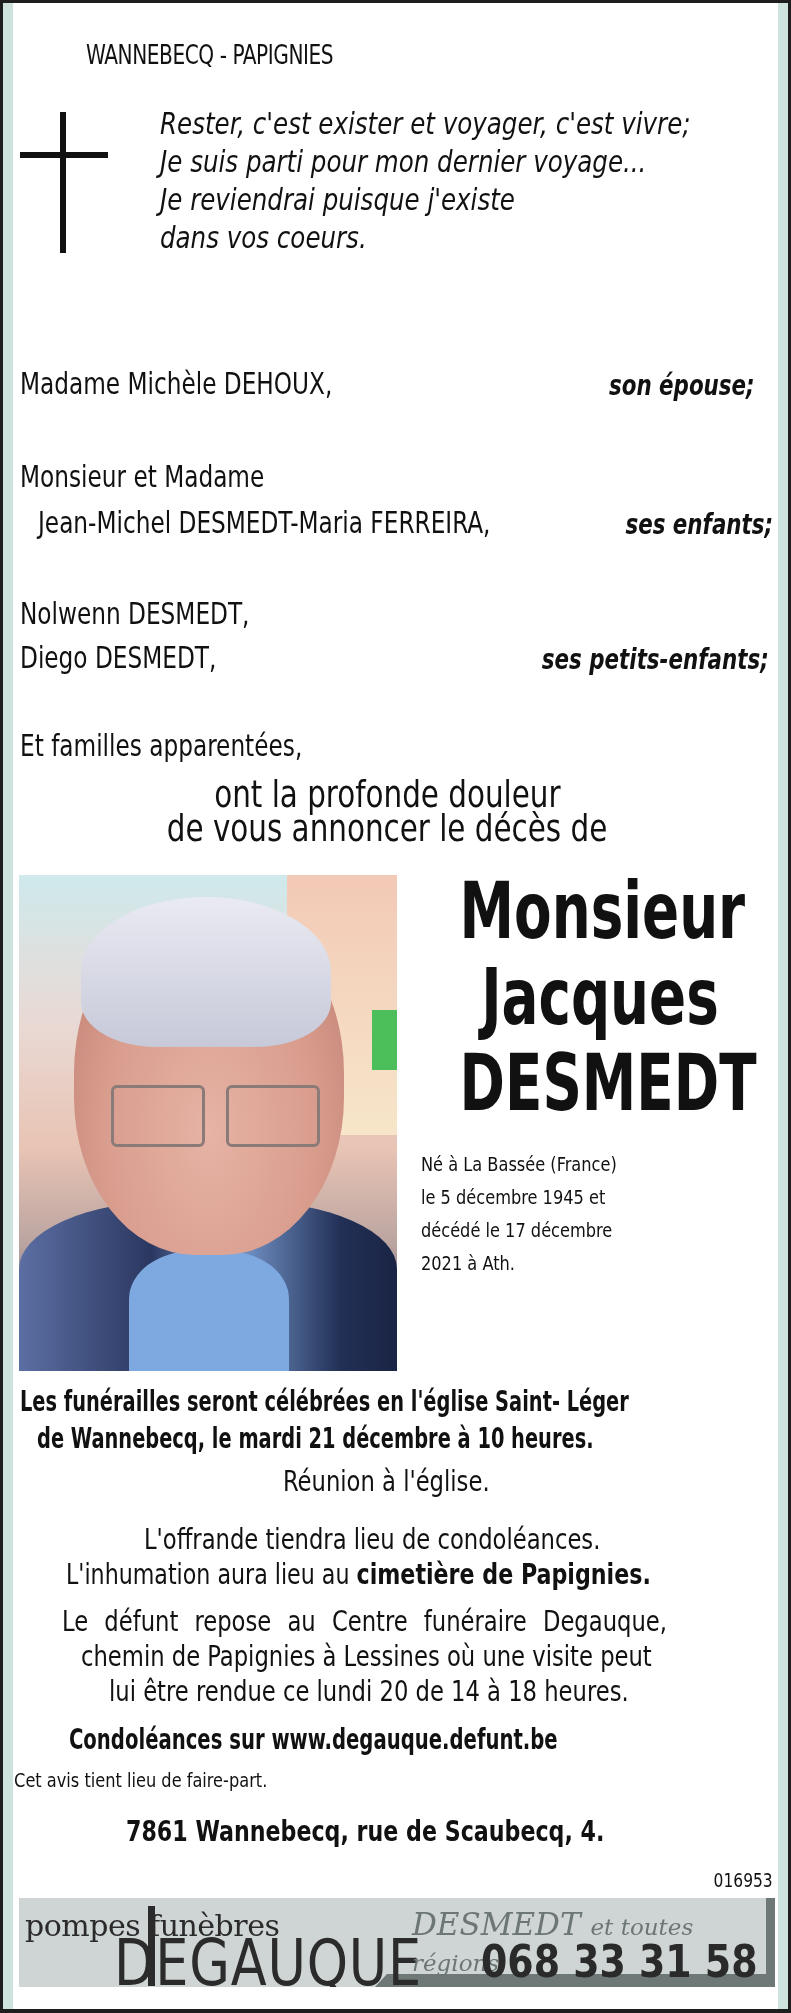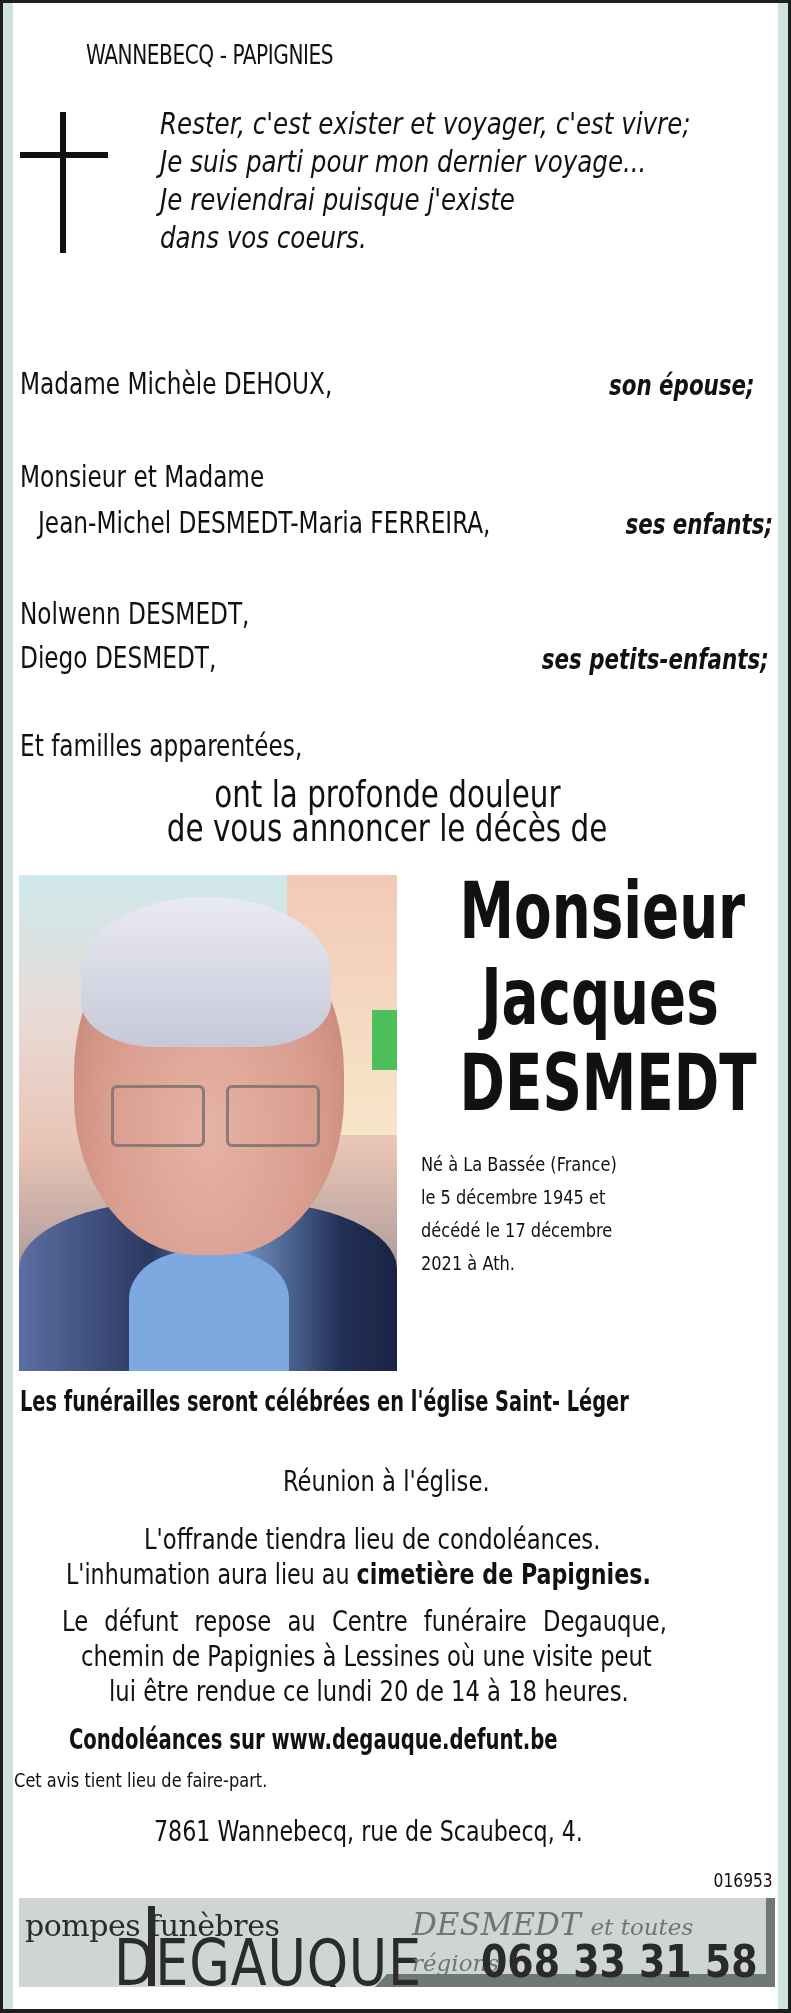--- a/index.html
+++ b/index.html
@@ -129,35 +129,36 @@
 
 <div class="abs born">
   <div>Né à La Bassée (France)</div>
   <div>le 5 décembre 1945 et</div>
   <div>décédé le 17 décembre</div>
   <div>2021 à Ath.</div>
 </div>
 
 <div class="abs para" style="top:1383px; font-weight:bold; line-height:37px;">
   <div><span class="sx" style="transform:scaleX(0.77);">Les funérailles seront célébrées en l'église Saint- Léger</span></div>
+  <div><span class="sx" style="transform:scaleX(0.77);">de Wannebecq, le mardi 21 décembre à 10 heures.</span></div>
 </div>
 
 <div class="abs para" style="top:1465px;text-decoration:underline;"><span class="sx" style="transform:scaleX(0.9);">Réunion à l'église.</span></div>
 <div class="abs para" style="top:1511px;margin-top:12px;"><span class="sx" style="transform:scaleX(0.9);">L'offrande tiendra lieu de condoléances.</span></div>
 <div class="abs para" style="top:1558px;"><span class="sx" style="transform:scaleX(0.88);"><span>L'inhumation aura lieu au </span><b>cimetière de Papignies.</b></span></div>
 
 <div class="abs para" style="top:1604px; line-height:35px;">
   <div><span class="sx" style="transform:scaleX(0.9); word-spacing:10px;">Le défunt repose au Centre funéraire Degauque,</span></div>
   <div><span class="sx" style="transform:scaleX(0.9);">chemin de Papignies à Lessines où une visite peut</span></div>
   <div><span class="sx" style="transform:scaleX(0.9);">lui être rendue ce lundi 20 de 14 à 18 heures.</span></div>
 </div>
 
 <div class="abs center" style="top:1723px; font-size:28px; font-weight:bold;"><span class="sx" style="transform:scaleX(0.78); transform-origin:center top;">Condoléances sur www.degauque.defunt.be</span></div>
 <div class="abs center" style="top:1768px; font-size:20px;"><span class="sx" style="transform:scaleX(0.9); transform-origin:center top;">Cet avis tient lieu de faire-part.</span></div>
-<div class="abs para" style="top:1815px;"><span class="sx" style="transform:scaleX(0.88);">7861 Wannebecq, rue de Scaubecq, 4.</span></div>
+<div class="abs para" style="top:1815px;font-weight:bold;"><span class="sx" style="transform:scaleX(0.88);">7861 Wannebecq, rue de Scaubecq, 4.</span></div>
 
 <div class="abs ref">016953</div>
 
 <div class="banner">
   <div class="edge-r"></div>
   <div class="edge-b"></div>
   <div class="pompes">pompes funèbres</div>
   <div class="d-bar"></div>
   <div class="brand">DEGAUQUE</div>
   <div class="city"><span>DESMEDT</span> <small>et toutes régions</small></div>

